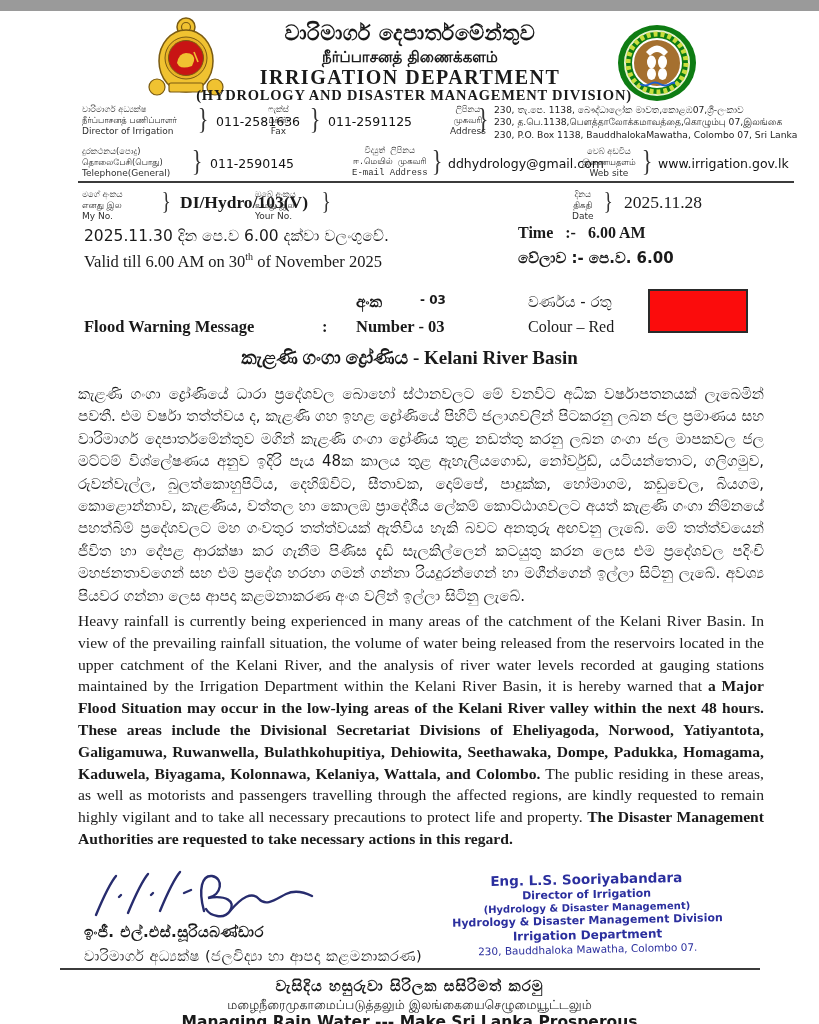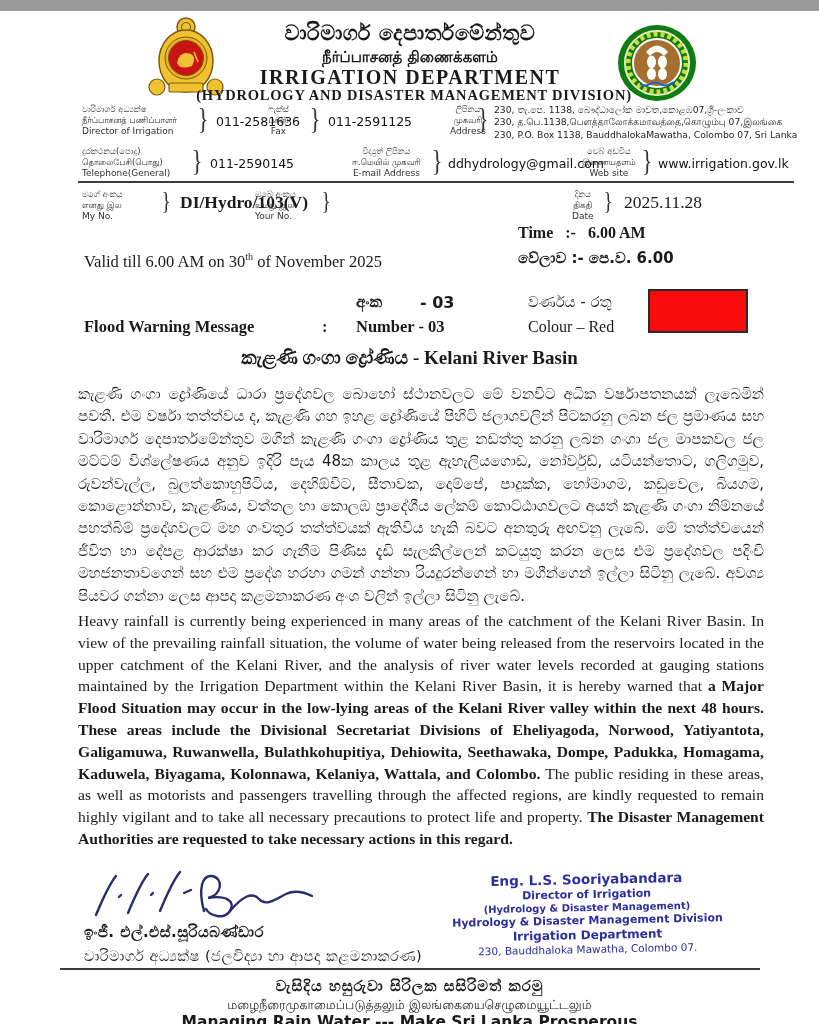--- a/index.html
+++ b/index.html
@@ -95,21 +95,21 @@
   </div>
 
   <div class="abs lbl" style="left:82px;top:135px;">
     <div>දුරකථනය(පොදු)</div>
     <div>தொலைபேசி(பொது)</div>
     <div class="en">Telephone(General)</div>
   </div>
   <div class="abs brace" style="left:190px;top:134px;">}</div>
   <div class="abs cval" style="left:210px;top:145px;">011-2590145</div>
 
-  <div class="abs lbl ctr" style="left:352px;top:135px;">
+  <div class="abs lbl ctr" style="left:352px;top:135px;font-family:Liberation Mono, monospace;">
     <div>විද්‍යුත් ලිපිනය</div>
     <div>ஈ.மெயில் முகவரி</div>
     <div class="en">E-mail Address</div>
   </div>
   <div class="abs brace" style="left:430px;top:134px;">}</div>
   <div class="abs cval" style="left:448px;top:145px;">ddhydrology@gmail.com</div>
 
   <div class="abs lbl ctr" style="left:582px;top:135px;">
     <div>වෙබ් අඩවිය</div>
     <div>இணையதளம்</div>
@@ -136,26 +136,27 @@
   <div class="abs brace sm" style="left:320px;top:177px;">}</div>
 
   <div class="abs lbl ctr" style="left:572px;top:178px;">
     <div>දිනය</div>
     <div>திகதி</div>
     <div class="en">Date</div>
   </div>
   <div class="abs brace sm" style="left:602px;top:177px;">}</div>
   <div class="abs serif" style="left:624px;top:181px;font-size:17.5px;">2025.11.28</div>
 
+  <div class="abs" style="left:84px;top:216px;font-size:15.5px;">2025.11.30 දින පෙ.ව 6.00 දක්වා වලංගුවේ.</div>
   <div class="abs serif" style="left:84px;top:240px;font-size:16.5px;"><span>Valid till 6.00 AM on 30</span><sup>th</sup><span> of November 2025</span></div>
   <div class="abs serif b" style="left:518px;top:213px;font-size:16px;white-space:pre;">Time   :-   6.00 AM</div>
   <div class="abs b" style="left:518px;top:238px;font-size:15px;">වේලාව :- පෙ.ව. 6.00</div>
 
   <div class="abs b" style="left:356px;top:282px;font-size:15.5px;">අංක</div>
-  <div class="abs b" style="left:420px;top:282px;font-size:16px;">- 03</div>
+  <div class="abs b" style="left:420px;top:282px;font-size:12px;">- 03</div>
   <div class="abs" style="left:528px;top:282px;font-size:15px;">වර්ණය - රතු</div>
   <div class="abs redbox" style="left:648px;top:278px;width:96px;height:40px;"></div>
 
   <div class="abs serif b" style="left:84px;top:306px;font-size:16.5px;">Flood Warning Message</div>
   <div class="abs serif b" style="left:322px;top:306px;font-size:16.5px;">:</div>
   <div class="abs serif b" style="left:356px;top:306px;font-size:16.5px;">Number - 03</div>
   <div class="abs serif" style="left:528px;top:307px;font-size:16px;text-align:center;">Colour – Red</div>
 
   <div class="abs ctr serif b" style="left:0;top:336px;width:819px;font-size:19px;">කැළණි ගංගා ද්‍රෝණිය - Kelani River Basin</div>
 

